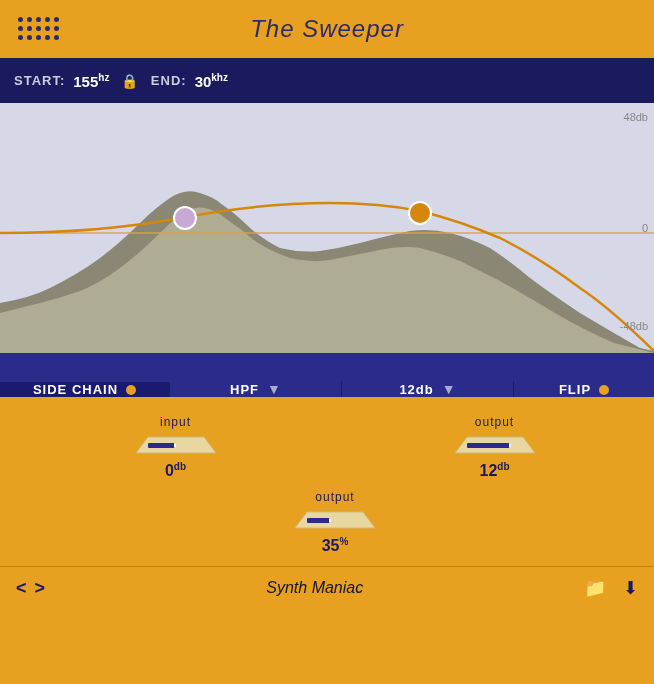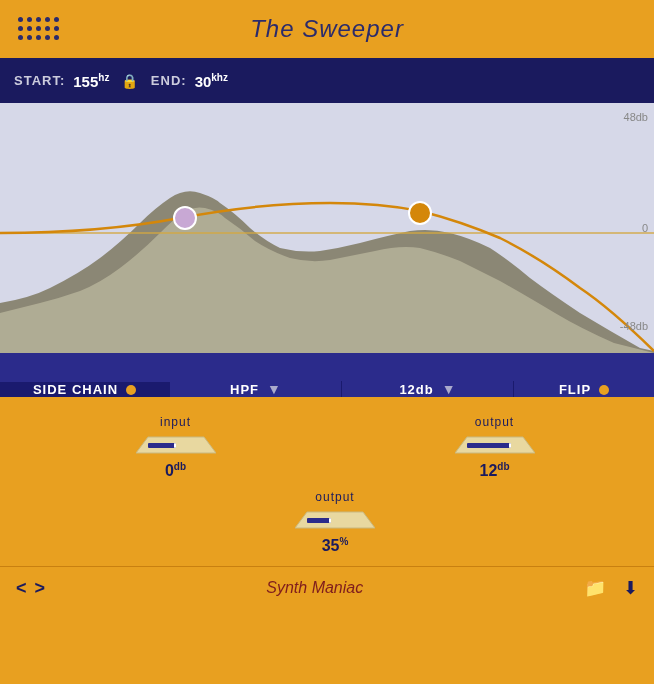--- a/index.html
+++ b/index.html
@@ -222,21 +222,21 @@
       gap: 8px;
       align-items: center;
     }
     .footer-btn {
       color: #1A1A5E;
       font-size: 18px;
       cursor: pointer;
       font-weight: bold;
     }
     .footer-name {
-      color: #7f1d1d;
+      color: #0f172a;
       font-size: 16px;
       font-style: italic;
       text-align: right;
     }
     .footer-icons {
       display: flex;
       gap: 16px;
       align-items: center;
     }
     .footer-icon {

